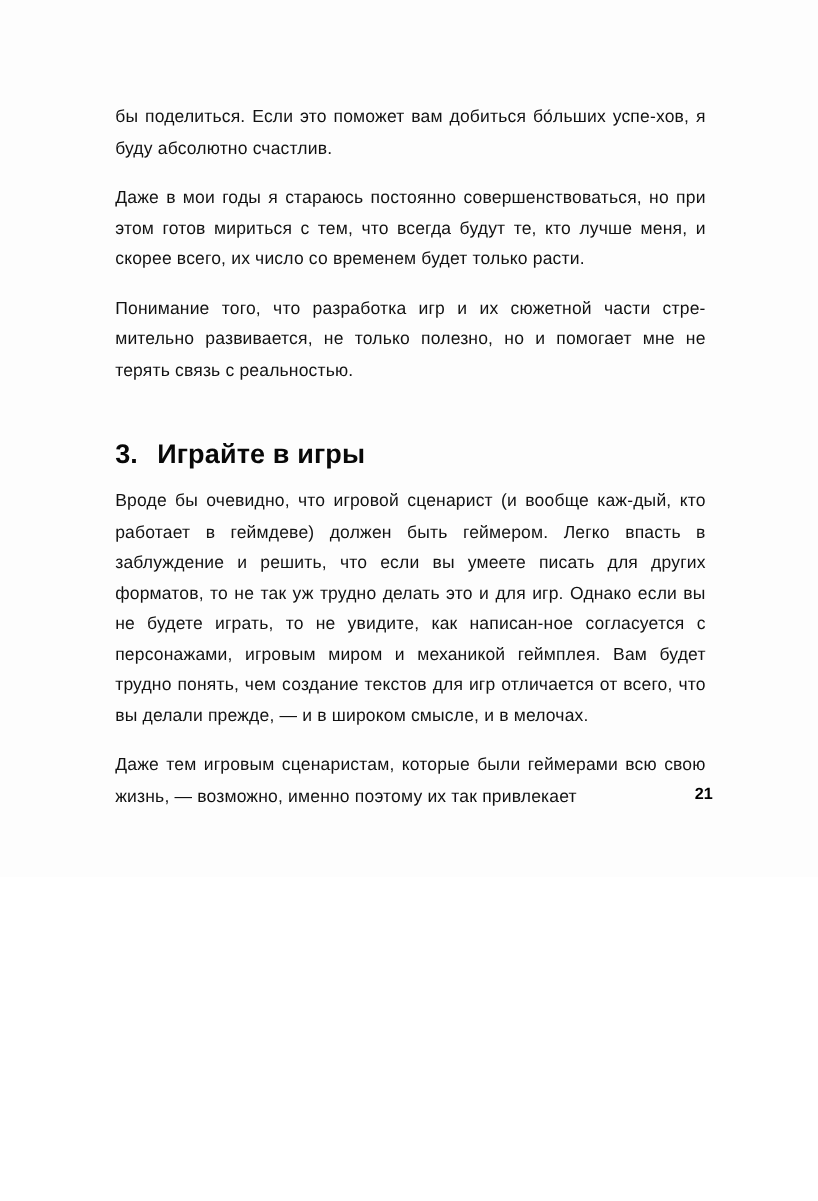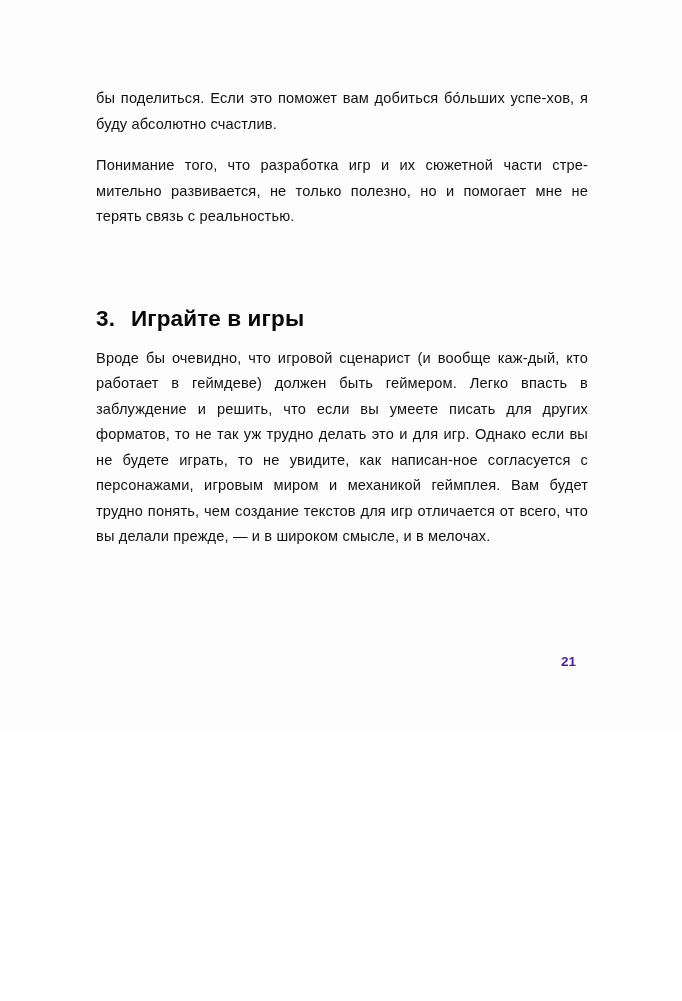--- a/index.html
+++ b/index.html
@@ -45,45 +45,46 @@
     font-size: 22.5px;
     font-weight: bold;
     letter-spacing: 0.005em;
     color: #080808;
   }
   .chapter-number {
     margin-right: 16px;
   }
   .chapter-title {
     white-space: nowrap;
-    margin-top: 32px;
   }
   .page-number {
     position: absolute;
-    right: 106px;
+    right: 88px;
     bottom: 62px;
     font-size: 13.5px;
     font-weight: bold;
-    color: #4c1d95;
+    color: #000000;
   }
 </style>
 </head>
 <body>
 
 <div class="page">
   <div class="text-column">
 
     <p class="para">бы поделиться. Если это поможет вам добиться бо́льших успе-хов, я буду абсолютно счастлив.</p>
+    <p class="para">Даже в мои годы я стараюсь постоянно совершенствоваться, но при этом готов мириться с тем, что всегда будут те, кто лучше меня, и скорее всего, их число со временем будет только расти.</p>
     <p class="para">Понимание того, что разработка игр и их сюжетной части стре-мительно развивается, не только полезно, но и помогает мне не терять связь с реальностью.</p>
 
     <div class="gap-before-heading"></div>
 
     <h2 class="chapter-heading">
       <span class="chapter-number">3.</span>
       <span class="chapter-title">Играйте в игры</span>
     </h2>
 
     <p class="para">Вроде бы очевидно, что игровой сценарист (и вообще каж-дый, кто работает в геймдеве) должен быть геймером. Легко впасть в заблуждение и решить, что если вы умеете писать для других форматов, то не так уж трудно делать это и для игр. Однако если вы не будете играть, то не увидите, как написан-ное согласуется с персонажами, игровым миром и механикой геймплея. Вам будет трудно понять, чем создание текстов для игр отличается от всего, что вы делали прежде, — и в широком смысле, и в мелочах.</p>
+    <p class="para">Даже тем игровым сценаристам, которые были геймерами всю свою жизнь, — возможно, именно поэтому их так привлекает</p>
 
   </div>
 
   <div class="page-number">21</div>
 </div>
 
 </body></html>

